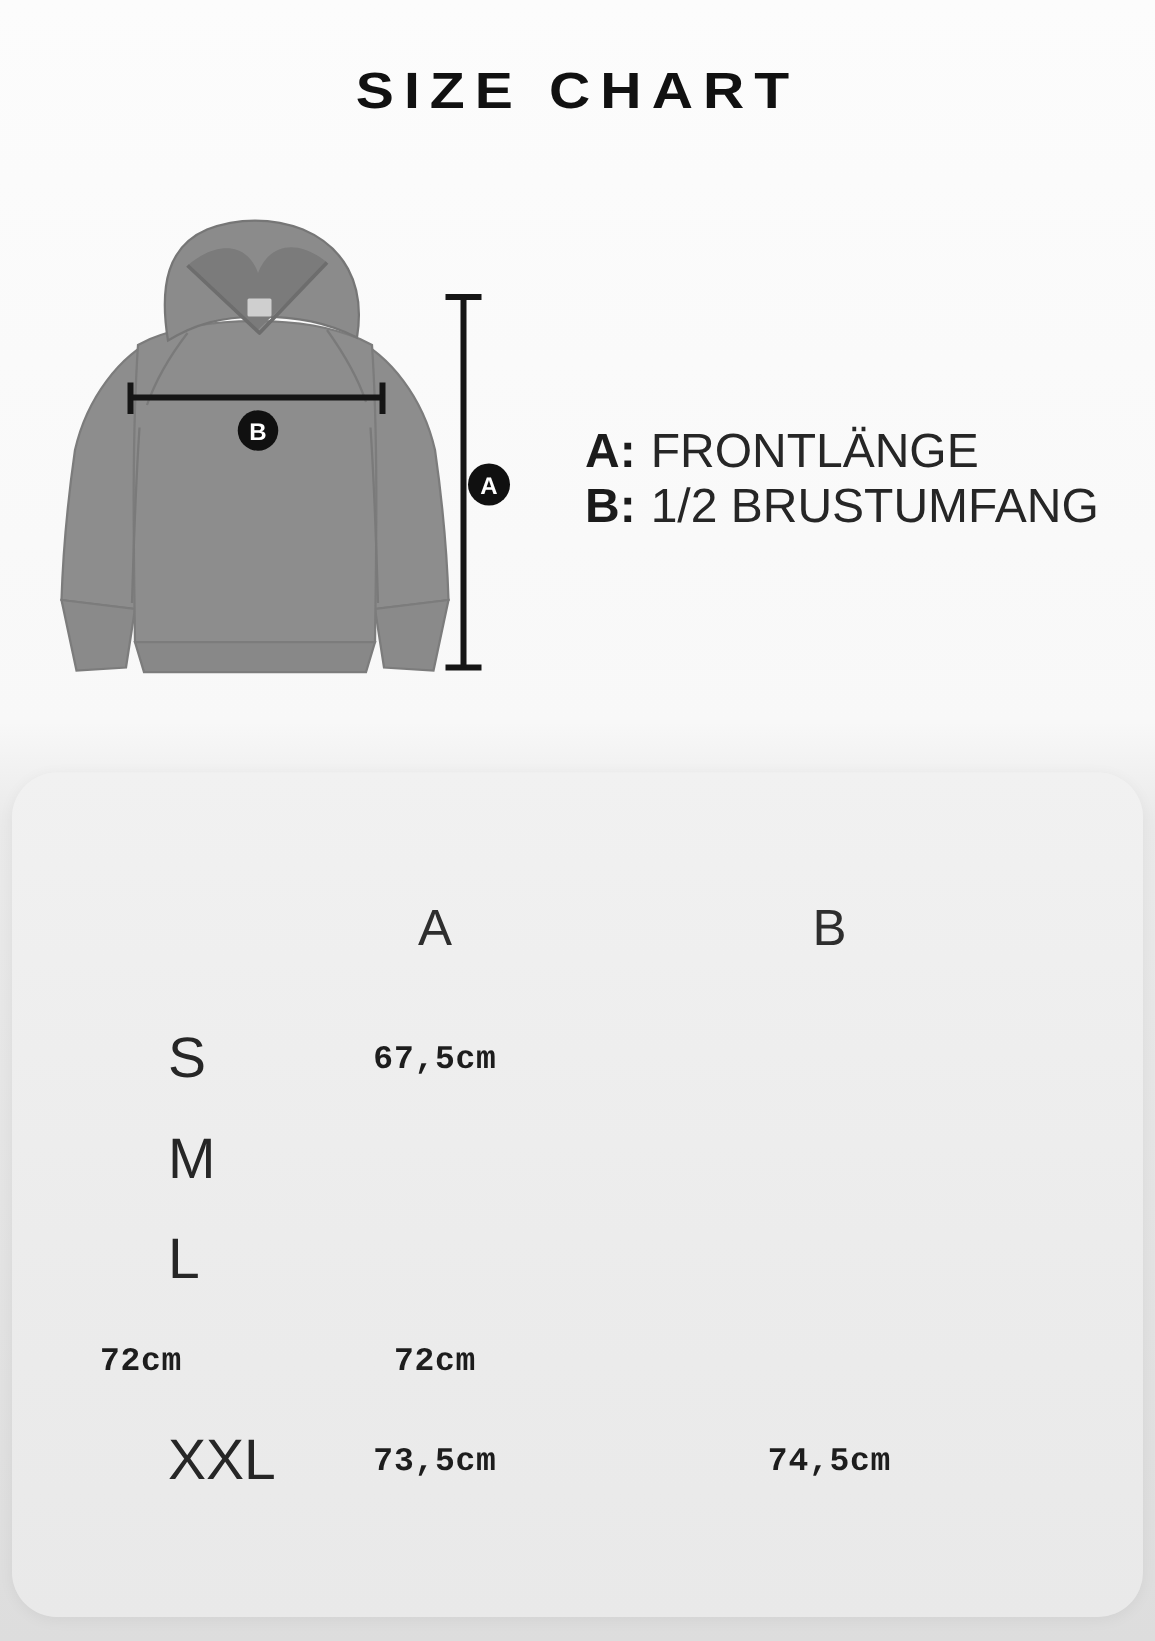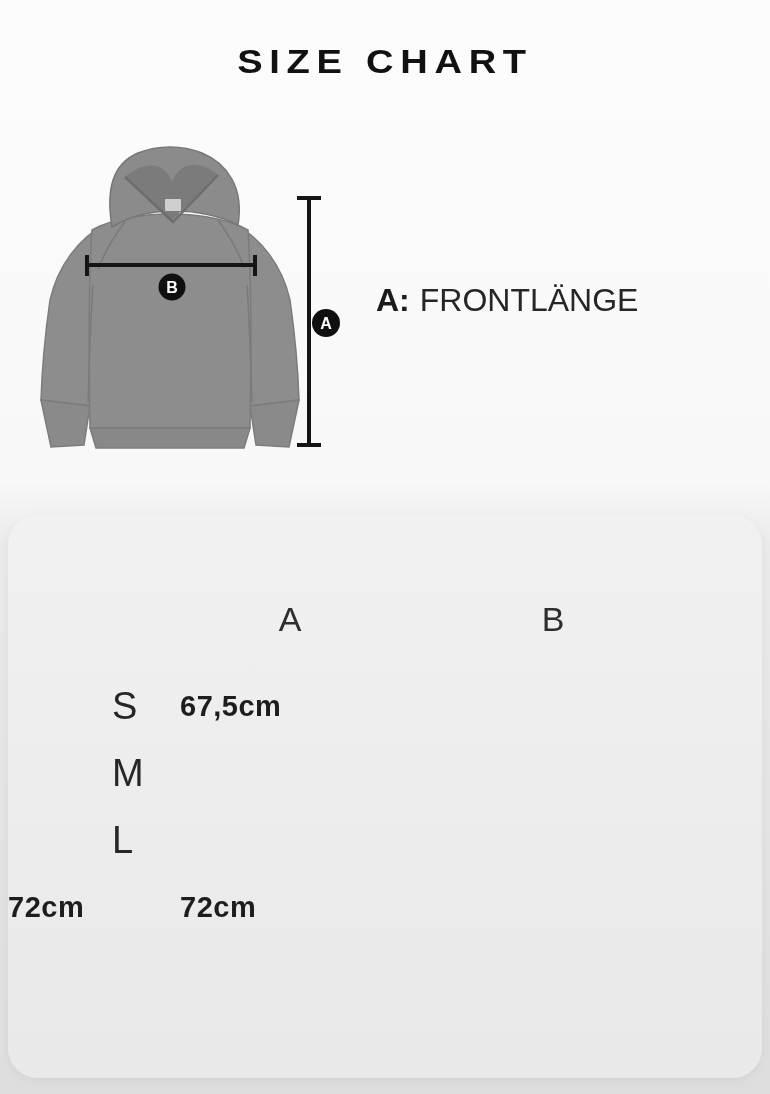--- a/index.html
+++ b/index.html
@@ -10,21 +10,21 @@
   }
   .title{
     position:absolute;top:42px;left:0;width:770px;text-align:center;
     font-size:34px;font-weight:bold;letter-spacing:6px;color:#111;
     transform:scaleX(1.12);transform-origin:50% 50%;
     white-space:nowrap;
   }
   .diagram{position:absolute;left:0;top:130px;width:770px;height:360px;}
   .hoodie-svg{position:absolute;left:30px;top:0;width:330px;height:350px;}
   .legend{
-    position:absolute;left:376px;top:152px;color:#262626;
+    position:absolute;left:390px;top:152px;color:#262626;
     font-size:32px;line-height:37px;white-space:nowrap;
   }
   .legend-row{display:block;}
   .legend-key{font-weight:bold;margin-right:10px;color:#1b1b1b;}
   .card{
     position:absolute;left:8px;top:515px;width:754px;height:563px;
     background:linear-gradient(180deg,#f1f1f1 0%,#ececec 55%,#e9e9e9 100%);
     border-radius:30px;
     box-shadow:0 2px 10px rgba(0,0,0,0.05);
   }
@@ -36,22 +36,23 @@
   .trow.header{height:72px;}
   .trow.data{height:67px;}
   .rows-wrap{margin-top:18px;}
   .th{
     text-align:center;font-size:34px;font-weight:400;color:#2e2e2e;
   }
   .size-cell{
     padding-left:104px;font-size:38px;font-weight:400;color:#262626;
   }
   .val-cell{
-    text-align:left;font-size:29px;font-weight:bold;color:#1d1d1d;
+    text-align:center;font-size:22px;font-weight:bold;color:#1d1d1d;
     letter-spacing:0.5px;
+    font-family:Liberation Mono, monospace;
   }
   .badge-letter{
     font-family:"Liberation Sans", sans-serif;font-weight:bold;fill:#ffffff;
   }
 </style>
 </head>
 <body>
 
 <div class="title">SIZE CHART</div>
 
@@ -102,20 +103,23 @@
       <line x1="279" y1="68" x2="279" y2="315" stroke="#151515" stroke-width="4"></line>
       <circle cx="296" cy="193" r="14" fill="#101010"></circle>
       <text x="296" y="199" text-anchor="middle" font-size="16" class="badge-letter">A</text>
     </g>
   </svg>
 
   <div class="legend">
     <span class="legend-row">
       <span class="legend-key">A:</span><span>FRONTLÄNGE</span>
     </span>
+    <span class="legend-row">
+      <span class="legend-key">B:</span><span>1/2 BRUSTUMFANG</span>
+    </span>
   </div>
 </div>
 
 <div class="card">
   <div class="size-table">
     <div class="trow header">
       <div class="size-cell"></div>
       <div class="th">A</div>
       <div class="th">B</div>
       <div></div>
@@ -132,15 +136,21 @@
       </div>
       <div class="trow data">
         <div class="size-cell">L</div>
         <div></div>
       </div>
       <div class="trow data">
         <div class="val-cell">72cm</div>
         <div class="val-cell">72cm</div>
         <div></div>
       </div>
+      <div class="trow data">
+        <div class="size-cell">XXL</div>
+        <div class="val-cell">73,5cm</div>
+        <div class="val-cell">74,5cm</div>
+        <div></div>
+      </div>
     </div>
   </div>
 </div>
 
 </body></html>

